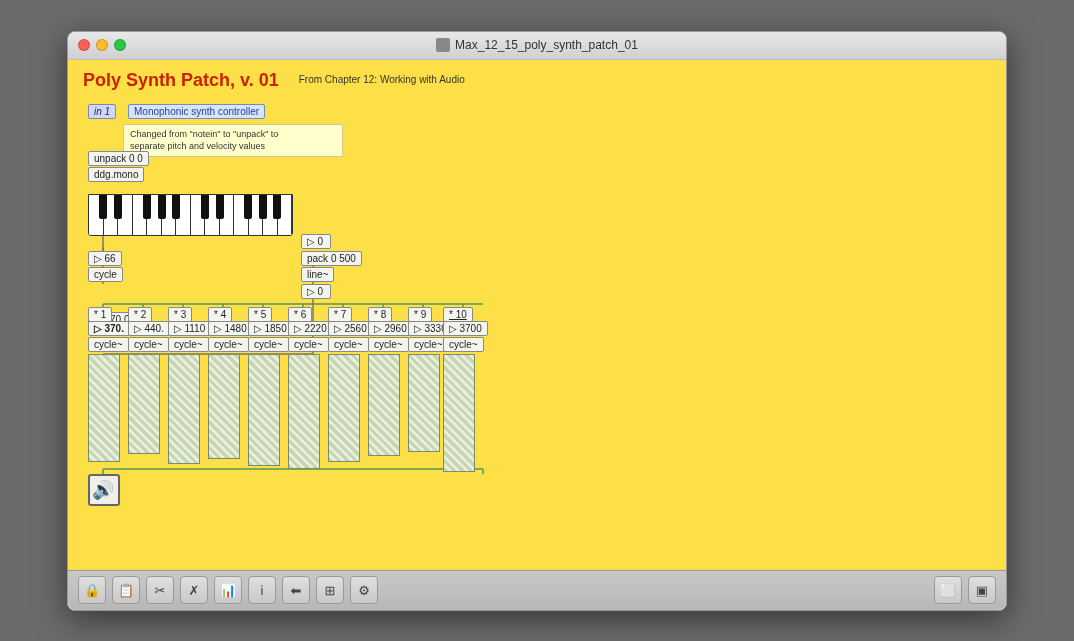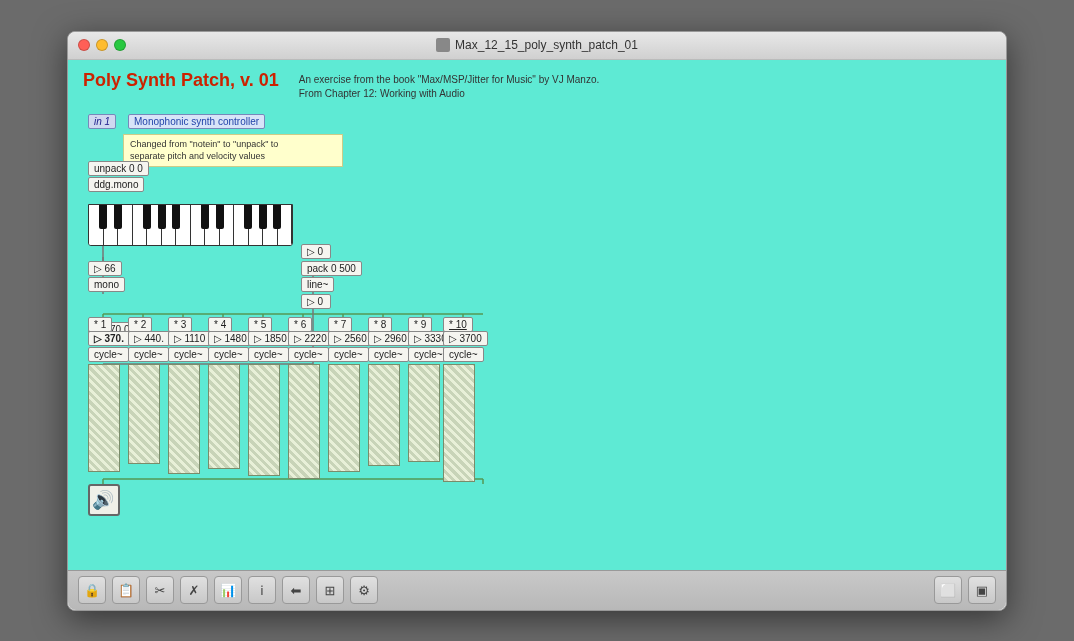--- a/index.html
+++ b/index.html
@@ -52,21 +52,21 @@
     .tl-green { background: #28c840; }
     .title-text {
       font-size: 12px;
       color: #333;
       display: flex;
       align-items: center;
       gap: 5px;
     }
     .content-area {
       flex: 1;
-      background: #5eead4;
+      background: #fde047;
       padding: 10px 15px;
       overflow: hidden;
       position: relative;
     }
     .patch-header {
       display: flex;
       align-items: flex-start;
       gap: 20px;
       margin-bottom: 8px;
     }
@@ -224,21 +224,20 @@
       <span style="width:14px;height:14px;background:#888;display:inline-block;border-radius:2px;"></span>
       <span>Max_12_15_poly_synth_patch_01</span>
     </div>
   </div>
 
   <div class="content-area">
 
     <div class="patch-header">
       <div class="patch-title">Poly Synth Patch, v. 01</div>
       <div class="patch-description">
-        <div>An exercise from the book "Max/MSP/Jitter for Music" by VJ Manzo.</div>
         <div>From Chapter 12: Working with Audio</div>
       </div>
     </div>
 
     <div class="patch-canvas">
 
       <svg class="patch-wires">
 
         <line x1="108" y1="98" x2="108" y2="118" stroke="#777" stroke-width="1.5"></line>
 
@@ -356,21 +355,21 @@
       <div class="max-obj" style="position:absolute;left:218px;top:135px;min-width:30px;">▷ 0</div>
 
       <div class="max-obj" style="position:absolute;left:218px;top:152px;">pack 0 500</div>
 
       <div class="max-obj" style="position:absolute;left:218px;top:168px;">line~</div>
 
       <div class="max-obj" style="position:absolute;left:218px;top:185px;min-width:30px;">▷ 0</div>
 
       <div class="max-obj" style="position:absolute;left:5px;top:152px;min-width:30px;">▷ 66</div>
 
-      <div class="max-obj" style="position:absolute;left:5px;top:168px;">mono</div>
+      <div class="max-obj" style="position:absolute;left:5px;top:168px;">cycle</div>
 
       <div class="max-obj" style="position:absolute;left:5px;top:185px;min-width:42px;margin-top:28px;">▷ 370.0</div>
 
       <div class="max-obj" style="position:absolute;left:5px;top:208px;">* 1</div>
       <div class="max-obj" style="position:absolute;left:45px;top:208px;">* 2</div>
       <div class="max-obj" style="position:absolute;left:85px;top:208px;">* 3</div>
       <div class="max-obj" style="position:absolute;left:125px;top:208px;">* 4</div>
       <div class="max-obj" style="position:absolute;left:165px;top:208px;">* 5</div>
       <div class="max-obj" style="position:absolute;left:205px;top:208px;">* 6</div>
       <div class="max-obj" style="position:absolute;left:245px;top:208px;">* 7</div>

